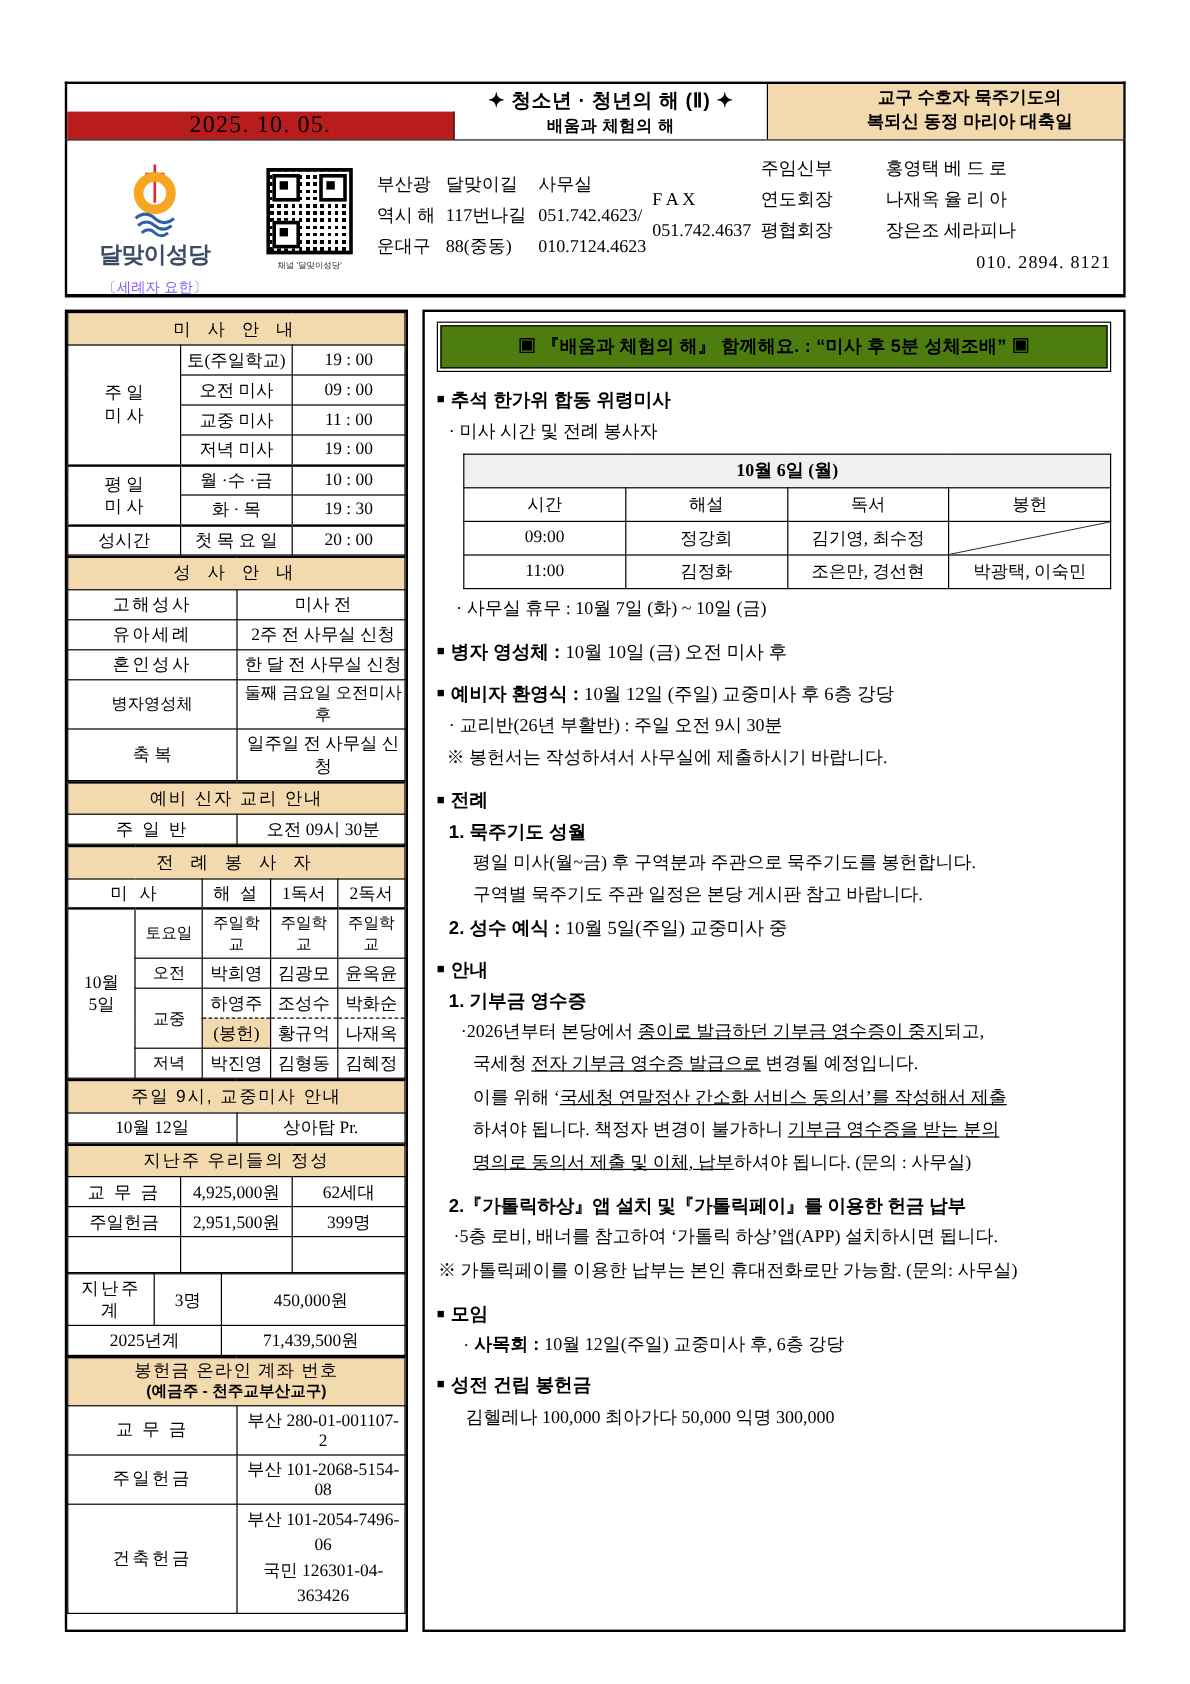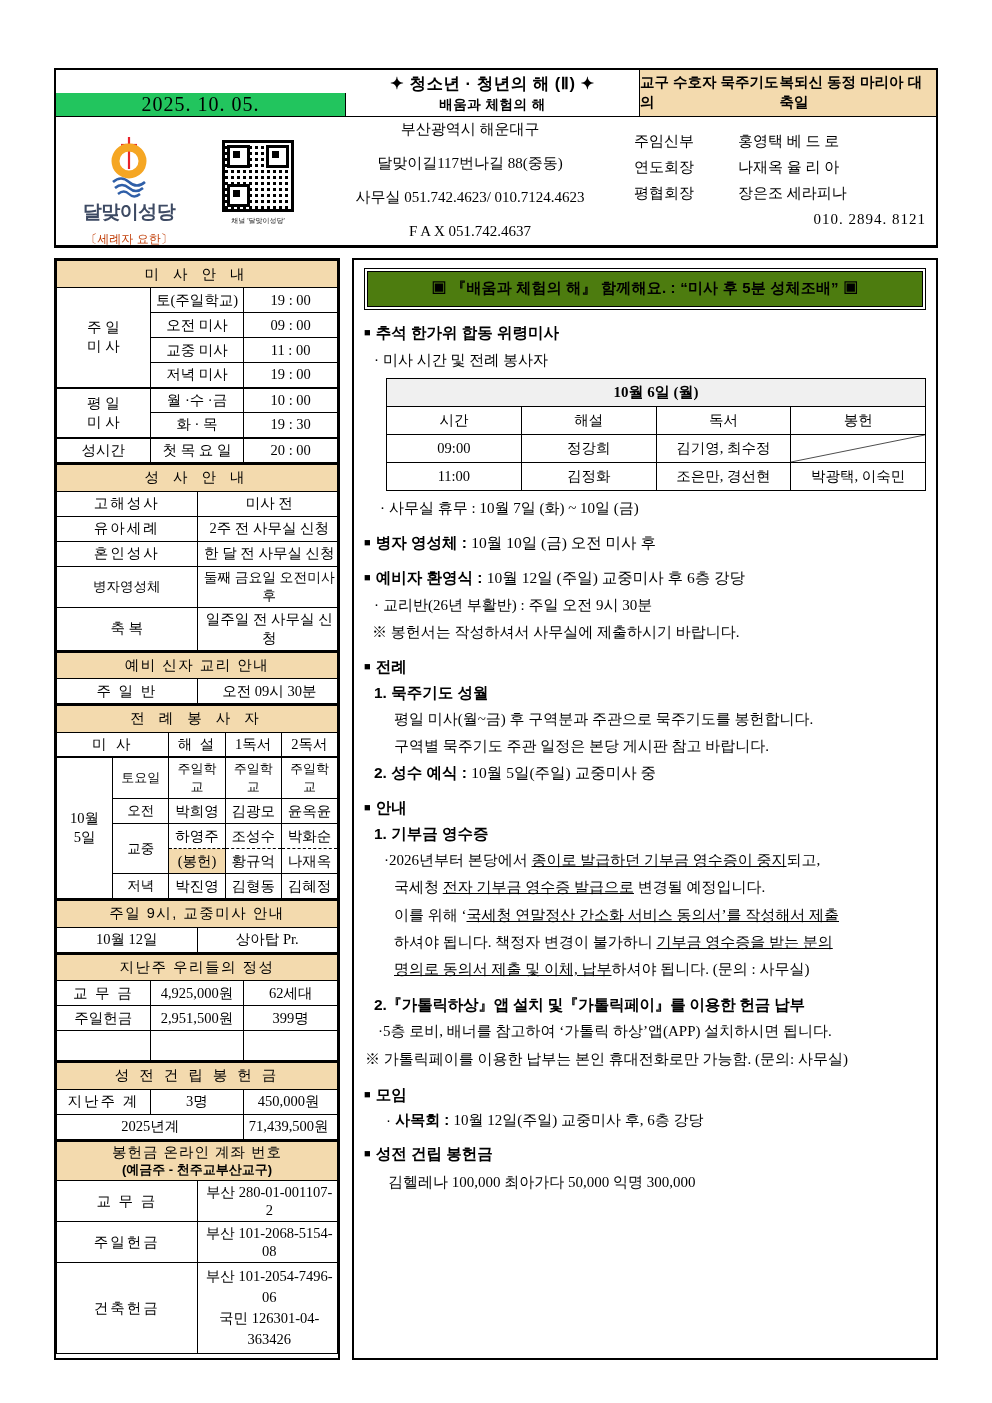--- a/index.html
+++ b/index.html
@@ -26,22 +26,22 @@
 
   
   .hdr-top {
     display: flex;
     border: 2px solid #000;
     border-bottom: none;
     height: 48px;
     box-sizing: border-box;
   }
   .hdr-date {
-    width: 290px;
-    background: #22c55e;
+    width: 323px;
+    background: #b91c1c;
     display: flex;
     align-items: center;
     justify-content: center;
     font-size: 20px;
     letter-spacing: 1px;
     border-right: 1px solid #000;
     box-sizing: border-box;
     margin-top: 23px;
   }
   .hdr-theme {
@@ -65,28 +65,29 @@
     font-size: 13.5px;
     font-weight: bold;
     letter-spacing: 0.5px;
     font-family: "Liberation Sans", sans-serif;
     margin-top: 1px;
   }
   .hdr-feast {
     width: 296px;
     background: #F3DAAE;
     display: flex;
-    flex-direction: row;
+    flex-direction: column;
     align-items: center;
     justify-content: center;
     font-size: 14.5px;
     font-weight: bold;
     line-height: 1.35;
     font-family: "Liberation Sans", sans-serif;
     box-sizing: border-box;
+    padding-left: 40px;
   }
 
   .hdr-body {
     display: flex;
     border-left: 2px solid #000;
     border-right: 2px solid #000;
     border-bottom: 3px solid #000;
     border-top: 1px solid #000;
     height: 132px;
     box-sizing: border-box;
@@ -109,21 +110,21 @@
   .logo-name {
     font-size: 19px;
     font-weight: bold;
     color: #3d4a63;
     letter-spacing: -0.5px;
     margin-top: -2px;
     font-family: "Liberation Sans", sans-serif;
   }
   .logo-sub {
     font-size: 12px;
-    color: #c2410c;
+    color: #8b5cf6;
     margin-top: 6px;
     font-family: "Liberation Sans", sans-serif;
   }
   .hdr-qr {
     width: 112px;
     display: flex;
     flex-direction: column;
     align-items: center;
     justify-content: center;
     padding-top: 4px;
@@ -155,23 +156,23 @@
   }
   .qr-caption {
     font-size: 7px;
     margin-top: 4px;
     color: #222;
     font-family: "Liberation Sans", sans-serif;
   }
   .hdr-addr {
     flex: 1;
     display: flex;
-    flex-direction: column;
+    flex-direction: row;
     align-items: center;
-    justify-content: space-between;
+    justify-content: flex-end;
     font-size: 15px;
     line-height: 1.72;
     letter-spacing: 0px;
   }
   .hdr-staff {
     width: 310px;
     display: flex;
     flex-direction: column;
     justify-content: center;
     font-size: 15px;
@@ -567,23 +568,20 @@
         <tr>
           <td style="height:30px"></td>
           <td></td>
           <td></td>
         </tr>
       </tbody>
         </table>
 
       <table class="t">
         <tbody>
-            <tr>
-              <td colspan="3" class="sec-title thick-top" style="letter-spacing:3px">성 전 건 립  봉 헌 금</td>
-            </tr>
         <tr>
           <td style="width:72px" class="lbl-sp2">지난주 계</td>
           <td style="width:56px">3명</td>
           <td class="tright">450,000원</td>
         </tr>
         <tr>
           <td colspan="2">2025년계</td>
           <td class="tright">71,439,500원</td>
         </tr>
       </tbody>

